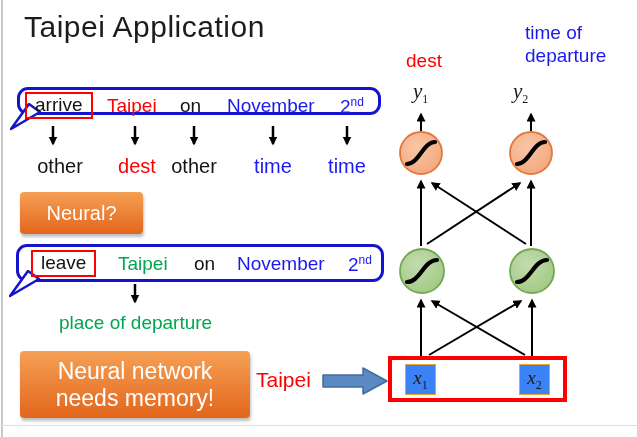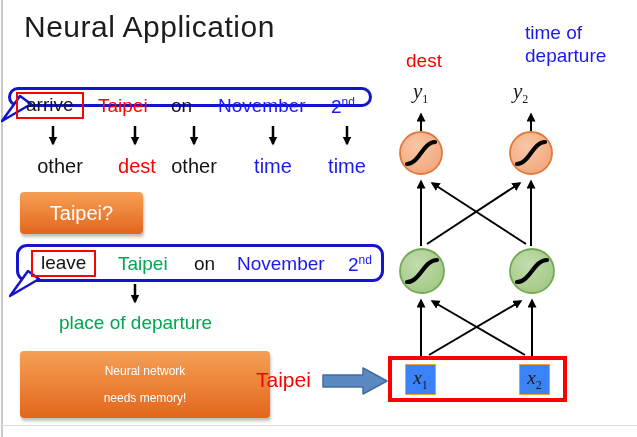--- a/index.html
+++ b/index.html
@@ -11,21 +11,21 @@
   .edge-bottom{position:absolute;left:0;top:425px;width:637px;height:1px;background:#dedede;}
 
   .title{position:absolute;left:24px;top:10px;font-size:30px;color:#1c1c1c;letter-spacing:0.5px;}
 
   
   .bubble{
     position:absolute;border:3px solid #1414cc;border-radius:11px;background:#fff;
     box-sizing:border-box;
   }
   .bubble .tail{position:absolute;left:-10px;bottom:-19px;}
-  .b1{left:8px;top:87px;width:364px;height:20px;}
+  .b1{left:17px;top:87px;width:364px;height:28px;}
   .b2{left:16px;top:244px;width:368px;height:38px;}
   .word{position:absolute;font-size:19px;white-space:nowrap;}
   .word sup{font-size:12px;}
   .boxed{border:2.5px solid #fe0000;padding:0 8px 1px 8px;}
   .c-black{color:#141414;}
   .c-red{color:#fe0000;}
   .c-blue{color:#1a1aef;}
   .c-green{color:#00a650;}
 
   .b1 .w0{left:5px;top:2px;}
@@ -44,21 +44,21 @@
   .sl0{left:60px;} .sl1{left:137px;} .sl2{left:194px;} .sl3{left:273px;} .sl4{left:347px;}
 
   .orange-box{
     position:absolute;background:linear-gradient(#f5a055,#e2661c);
     color:#fff;text-align:center;border-radius:4px;
     box-shadow:1px 3px 3px rgba(130,130,130,0.5);
     display:flex;align-items:center;justify-content:center;flex-direction:column;
     box-sizing:border-box;
   }
   .problem{left:20px;top:192px;width:123px;height:42px;font-size:20px;}
-  .memory{left:20px;top:351px;width:250px;height:67px;font-size:12px;line-height:27px;}
+  .memory{left:20px;top:351px;width:230px;height:67px;font-size:23px;line-height:27px;}
 
   .annotation-green{position:absolute;left:59px;top:312px;font-size:19px;color:#00a650;}
 
   .taipei-input{position:absolute;left:256px;top:368px;font-size:21px;color:#fe0000;}
 
   .block-arrow{position:absolute;left:322px;top:366px;}
 
   .red-rect{position:absolute;left:388px;top:356px;width:179px;height:46px;border:4px solid #fe0000;box-sizing:border-box;}
 
   .xbox{
@@ -82,21 +82,21 @@
   .overlay{position:absolute;left:0;top:0;pointer-events:none;}
 </style>
 </head>
 <body>
 
 <div class="slide">
 
   <div class="edge-left"></div>
   <div class="edge-bottom"></div>
 
-  <div class="title">Neural Application</div>
+  <div class="title">Taipei Application</div>
 
   <svg class="overlay" width="637" height="437" viewBox="0 0 637 437">
     <defs>
       <marker id="ah" markerUnits="userSpaceOnUse" markerWidth="10" markerHeight="10" refX="7.5" refY="4.5" orient="auto">
         <path d="M0,0 L9,4.5 L0,9 Z" fill="#000"></path>
       </marker>
       <radialGradient id="gOrange" cx="40%" cy="35%" r="80%">
         <stop offset="0%" stop-color="#f8c7a6"></stop>
           <stop offset="100%" stop-color="#f2a378"></stop>
       </radialGradient>
@@ -167,21 +167,21 @@
     <span class="word w4 c-blue"><span>2</span><sup>nd</sup></span>
   </div>
 
   <div class="slot-label sl0 c-black">other</div>
   <div class="slot-label sl1 c-red">dest</div>
   <div class="slot-label sl2 c-black">other</div>
   <div class="slot-label sl3 c-blue">time</div>
   <div class="slot-label sl4 c-blue">time</div>
 
   <div class="orange-box problem">
-    <span>Taipei?</span>
+    <span>Neural?</span>
   </div>
 
   <div class="bubble b2">
     <svg class="tail" width="32" height="28">
       <polygon points="19,1 1,26 30,9" fill="#fff" stroke="#1414cc" stroke-width="2.5" stroke-linejoin="round"></polygon>
     </svg>
     <span class="word w0 boxed c-black"><span>leave</span></span>
     <span class="word w1 c-green">Taipei</span>
     <span class="word w2 c-black">on</span>
     <span class="word w3 c-blue">November</span>

